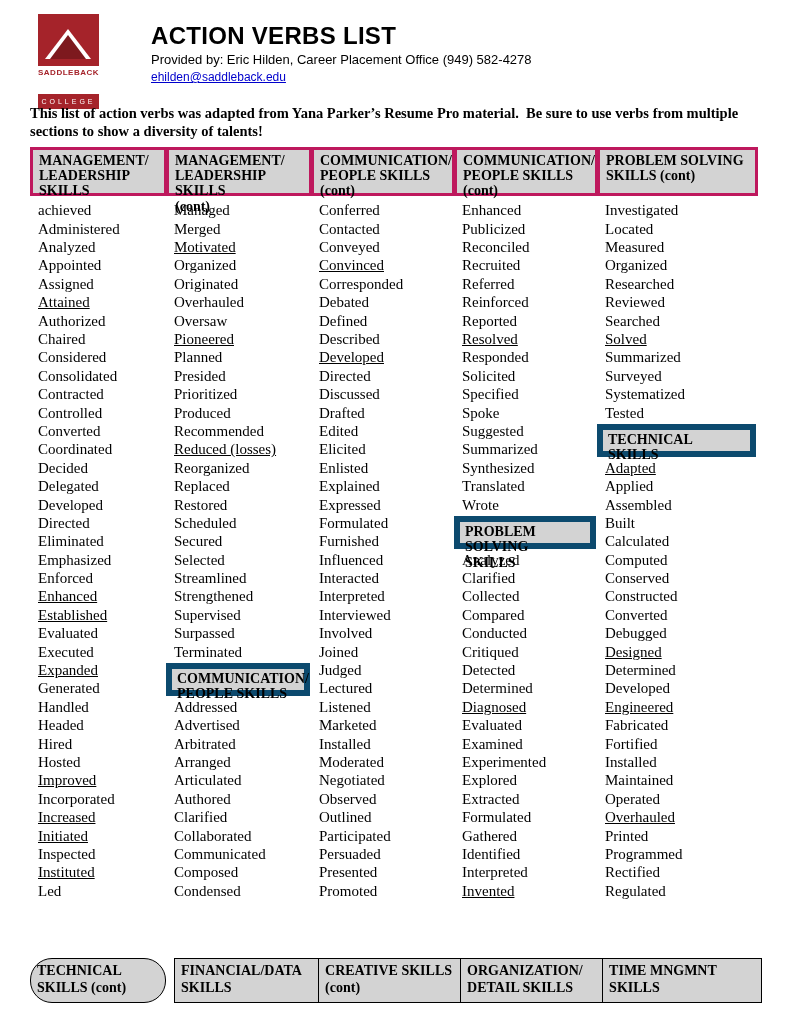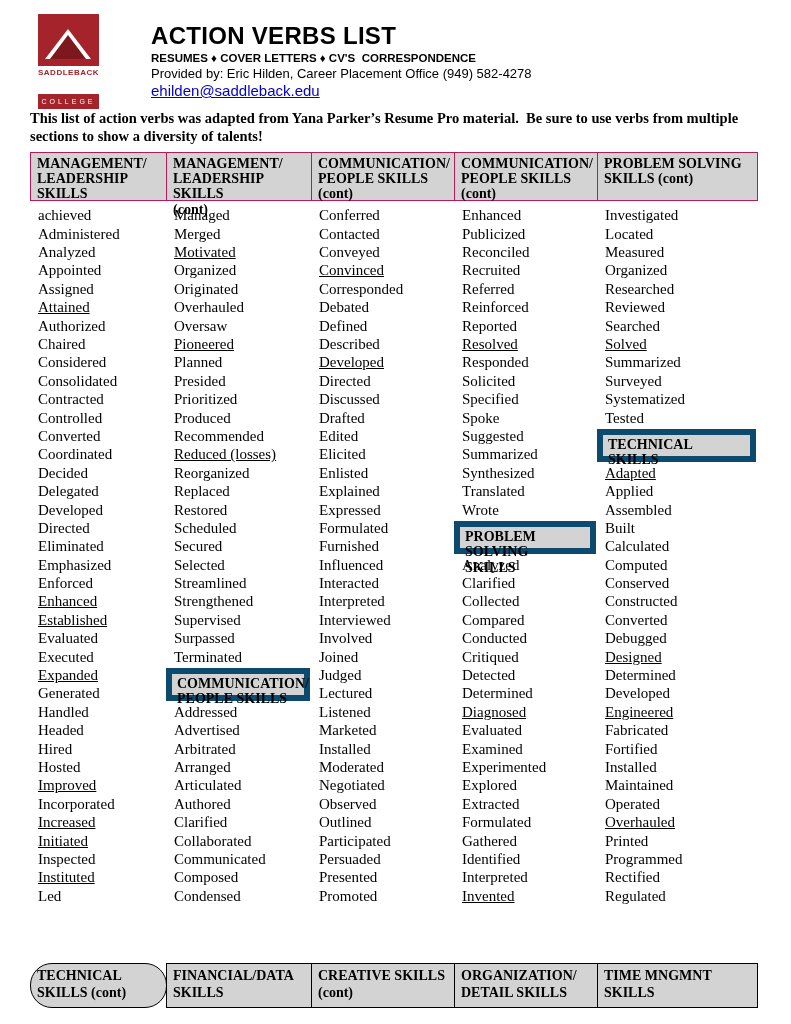--- a/index.html
+++ b/index.html
@@ -17,61 +17,60 @@
   .mtn-inner { position:absolute; left:12px; bottom:7px; width:0; height:0;
     border-left:18px solid transparent; border-right:18px solid transparent; border-bottom:24px solid #7d191e; }
   .logo-mid { height:28px; background:#fff; color:#a5232a; font-family:"Liberation Sans", sans-serif;
     font-weight:bold; font-size:8px; line-height:14px; text-align:center; letter-spacing:0.5px; }
   .logo-bot { height:15px; background:#a5232a; color:#fff; font-family:"Liberation Sans", sans-serif;
     font-size:7px; line-height:15px; text-align:center; letter-spacing:3px; }
   .title-block { margin-left:52px; padding-top:8px; font-family:"Liberation Sans", sans-serif; }
   .doc-title { font-size:24px; font-weight:bold; letter-spacing:0.3px; }
   .doc-subtitle { font-size:11.5px; font-weight:bold; margin-top:2px; white-space:pre; }
   .doc-provided { font-size:13px; margin-top:2px; }
-  .doc-email { font-size:15px; color:#0000cc; text-decoration:underline; cursor:pointer; display:inline-block; margin-top:1px; }
+  .doc-email { font-size:12px; color:#0000cc; text-decoration:underline; cursor:pointer; display:inline-block; margin-top:1px; }
   
   .intro { font-weight:bold; font-size:14.5px; line-height:1.25; margin:9px 29px 7px 30px; white-space:pre-wrap; }
   
   .verbs-table { display:flex; margin:0 29px 0 30px; }
   .col:nth-child(1){width:137px;} .col:nth-child(2){width:146px;} .col:nth-child(3){width:144px;}
   .col:nth-child(4){width:144px;} .col:nth-child(5){width:161px;}
   .col + .col { margin-left:-1px; }
-  .col-header { height:49px; background:#d3d3d3; border:1px solid #be185d; font-weight:bold;
+  .col-header { height:49px; background:#d3d3d3; border:3px solid #be185d; font-weight:bold;
     font-size:14px; line-height:1.08; padding:3px 2px 0 6px; white-space:pre-line; }
   .col-body { padding-top:5px; }
   .verb { height:18.4px; font-size:15px; line-height:18.4px; padding-left:8px; white-space:nowrap; }
   .vu { text-decoration:underline; }
   .mid-header { height:33px; margin:2px 2px 1.8px 0; background:#d3d3d3; border:6px solid #0c4a6e;
     font-weight:bold; font-size:14px; line-height:1.1; padding:2px 4px 0 5px; white-space:pre-line; }
   
   .bottom-row { display:flex; margin:58px 29px 0 30px; }
   .bottom-cell { height:45px; background:#d3d3d3; border:1px solid #000; font-weight:bold;
     font-size:14px; line-height:1.2; padding:4px 2px 2px 6px; white-space:pre-line; }
   .bottom-cell + .bottom-cell { margin-left:-1px; }
-  .bottom-cell:nth-child(1){width:137px;border-radius:22px;} .bottom-cell:nth-child(2){width:146px;}
+  .bottom-cell:nth-child(1){width:137px;border-radius:22px;} .bottom-cell:nth-child(2){width:146px;margin-left:8px;}
   .bottom-cell:nth-child(3){width:144px;} .bottom-cell:nth-child(4){width:144px;}
   .bottom-cell:nth-child(5){width:161px;}
 </style>
 </head>
 <body>
 
 <div class="page">
 
   <div class="header-row">
     <div class="logo">
       <div class="logo-top">
         <div class="mtn-outer"></div>
         <div class="mtn-inner"></div>
       </div>
       <div class="logo-mid">SADDLEBACK</div>
       <div class="logo-bot">COLLEGE</div>
     </div>
     <div class="title-block">
       <div class="doc-title">ACTION VERBS LIST</div>
-      <div class="doc-subtitle">RESUMES ♦ COVER LETTERS ♦ CV'S  CORRESPONDENCE</div>
       <div class="doc-provided">Provided by: Eric Hilden, Career Placement Office (949) 582-4278</div>
       <a class="doc-email">ehilden@saddleback.edu</a>
     </div>
   </div>
 
   <p class="intro">This list of action verbs was adapted from Yana Parker’s Resume Pro material.  Be sure to use verbs from multiple
 sections to show a diversity of talents!</p>
 
   <div class="verbs-table">
       <div class="col">

